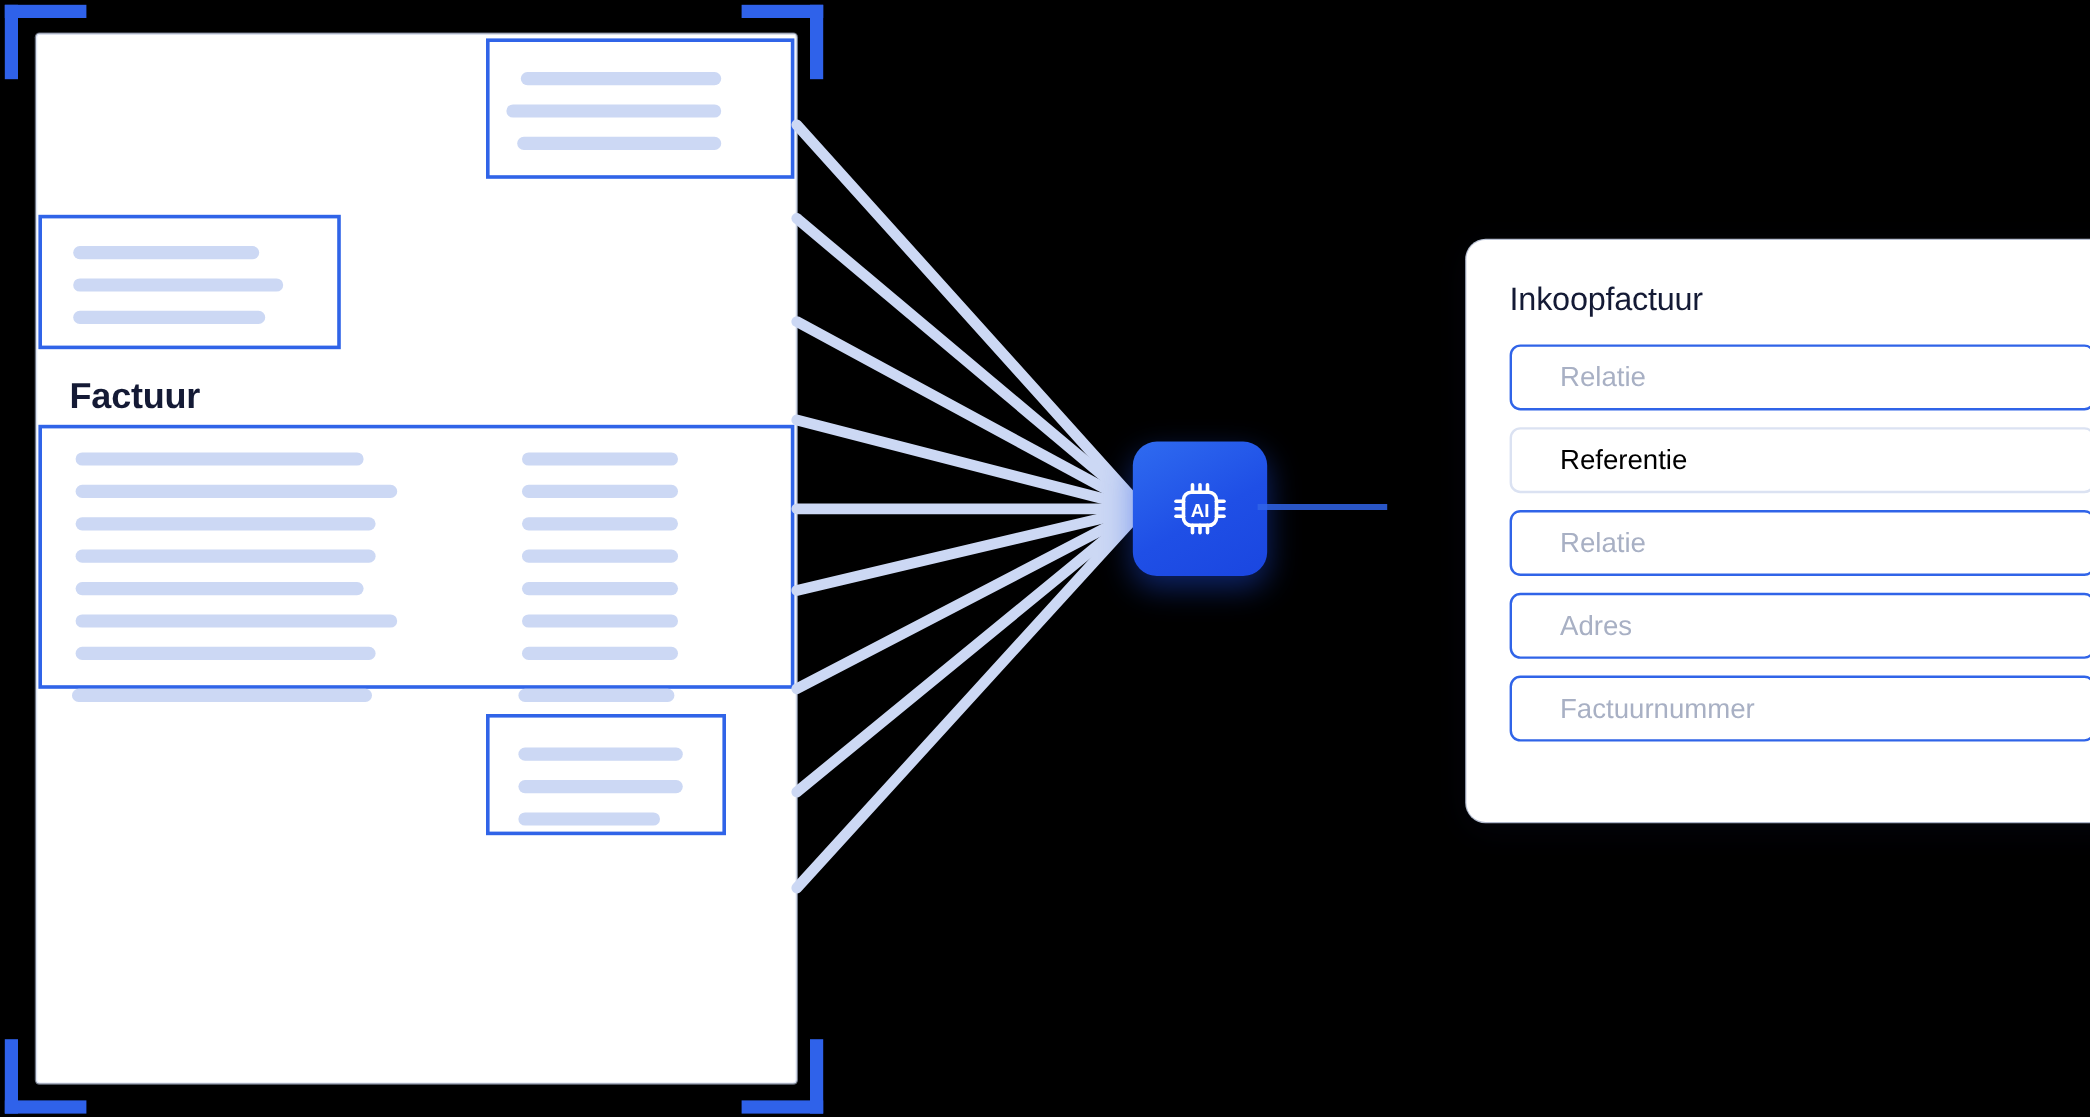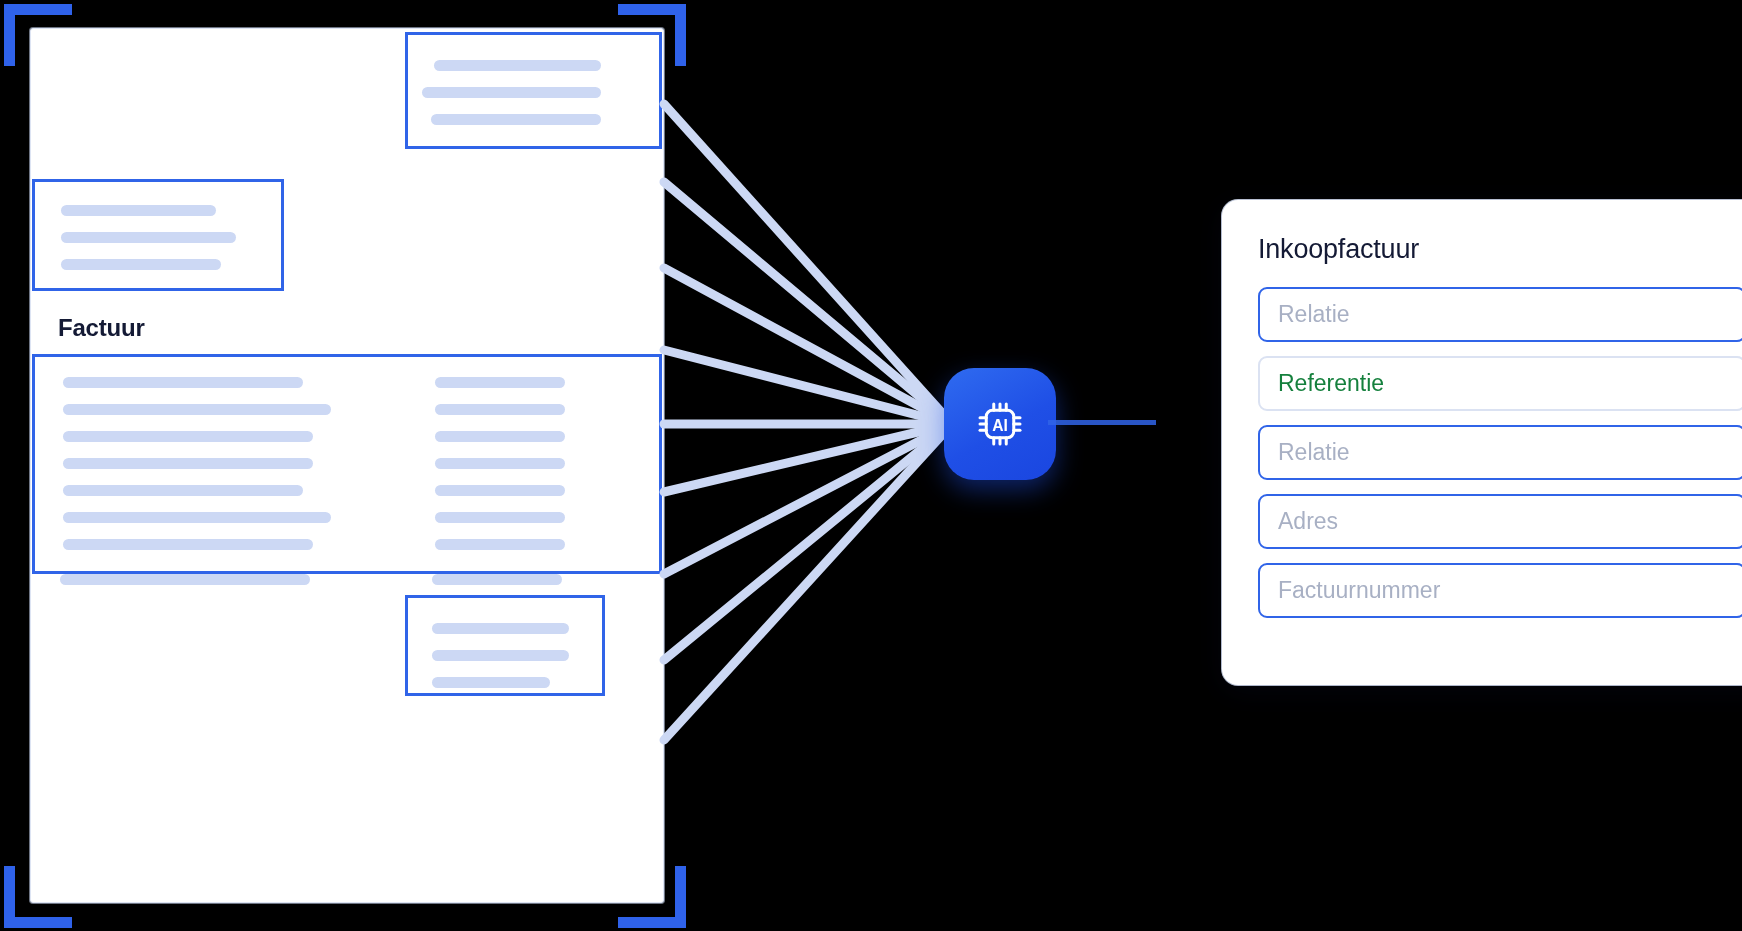--- a/index.html
+++ b/index.html
@@ -68,21 +68,21 @@
     position: absolute;
     height: 11px;
     border-radius: 6px;
     background: #ccd8f4;
   }
 
   .doc-title {
     position: absolute;
     left: 27px;
     top: 285px;
-    font-size: 24px;
+    font-size: 30px;
     font-weight: 700;
     color: #141a35;
     letter-spacing: -.2px;
   }
 
   
   .trow { position: absolute; }
   .trow .skel { position: absolute; top: 0; }
 
   
@@ -104,21 +104,21 @@
     opacity: .85;
   }
 
   
   #ai-chip {
     position: absolute;
     left: 944px;
     top: 368px;
     width: 112px;
     height: 112px;
-    border-radius: 30px;
+    border-radius: 20px;
     background: linear-gradient(150deg,#2f6bf0 0%, #1f4fe6 55%, #1a46e0 100%);
     box-shadow: 0 10px 26px rgba(31,79,230,.45);
     display: flex;
     align-items: center;
     justify-content: center;
   }
   #ai-chip svg { display: block; }
 
   
   #form-panel {
@@ -147,22 +147,23 @@
     align-items: center;
     padding: 0 18px;
     margin-bottom: 14px;
     background: #ffffff;
   }
   .field.muted { border: 2px solid #dbe2f2; }
   .field-text {
     font-size: 23px;
     color: #a8b0c4;
     font-weight: 400;
-  }
-  .field.muted .field-text { color: #15803d; }
+    margin-left: 22px;
+  }
+  .field.muted .field-text { color: #000000; }
 </style>
 </head>
 <body>
 
 <div id="stage">
 
   <div class="bracket tl"></div>
   <div class="bracket tr"></div>
   <div class="bracket bl"></div>
   <div class="bracket br"></div>

